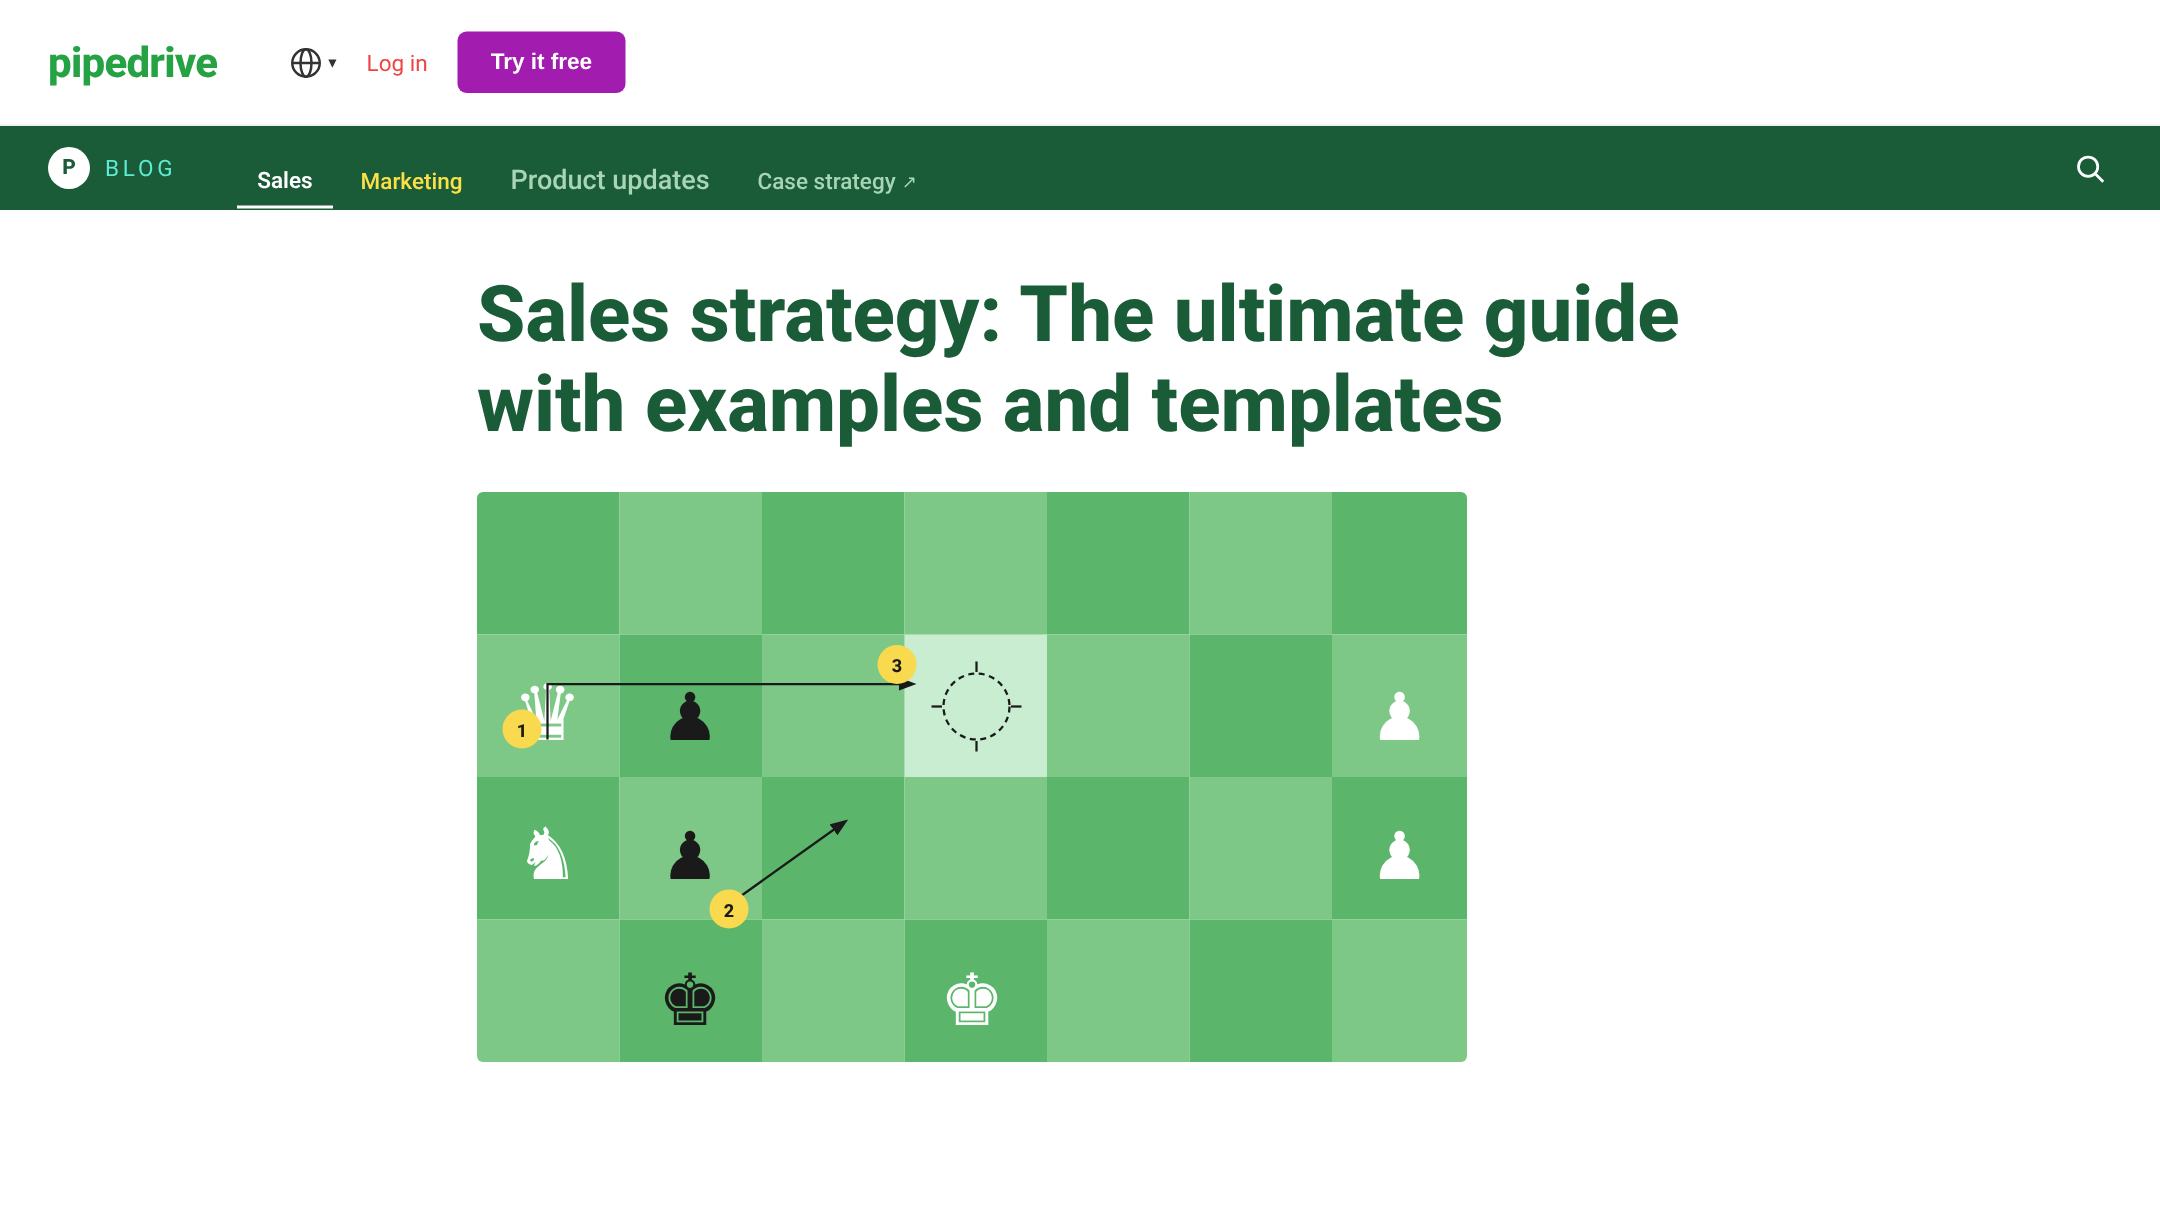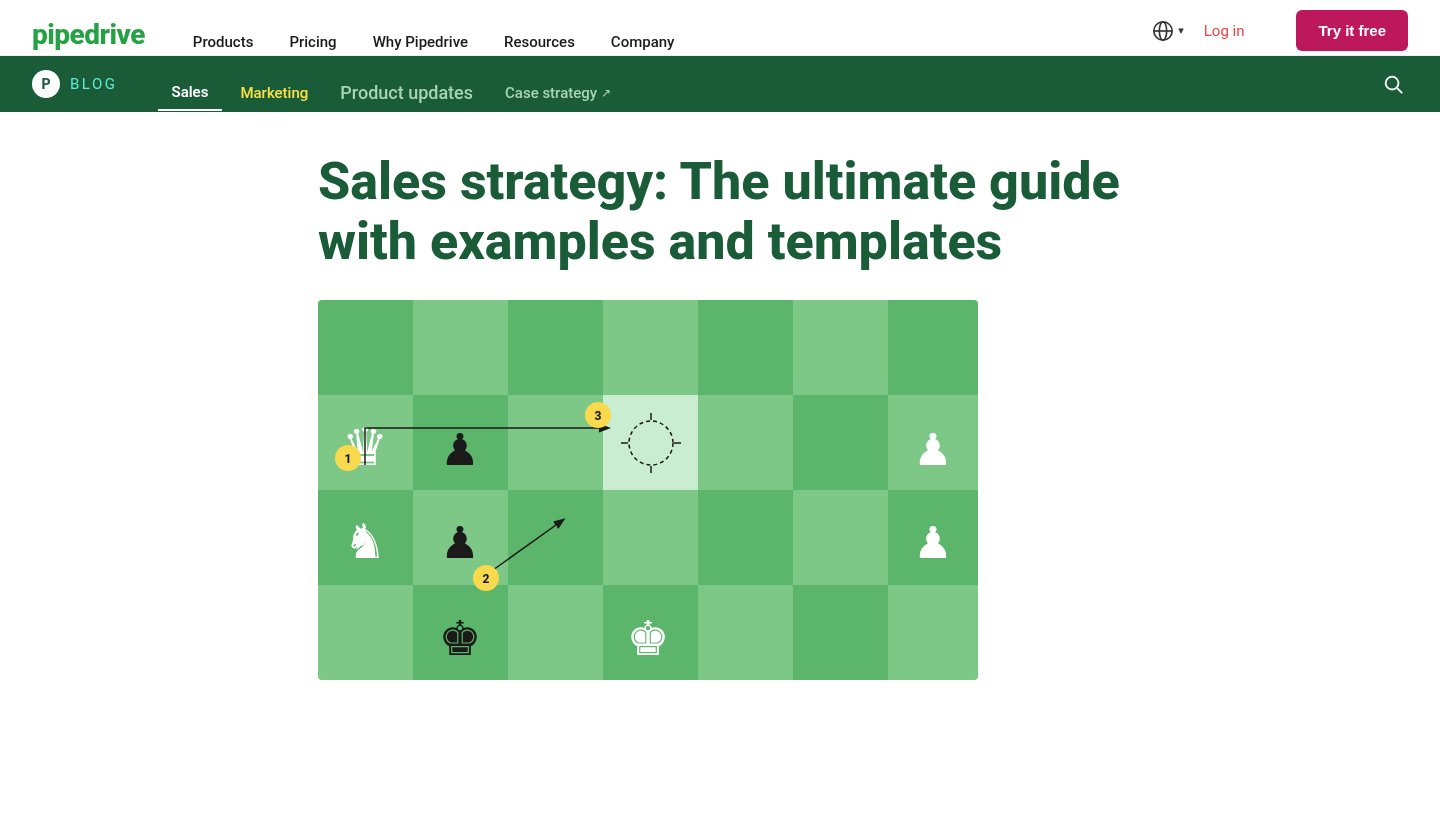--- a/index.html
+++ b/index.html
@@ -1,42 +1,35 @@
 <!DOCTYPE html>
 <html><head>
   <meta charset="utf-8">
   <style>
     * { margin: 0; padding: 0; box-sizing: border-box; }
     body { font-family: -apple-system, BlinkMacSystemFont, 'Segoe UI', Roboto, sans-serif; background: #fff; }
   </style>
 </head>
 <body>
 
-<nav style="display:flex;align-items:flex-end;padding:4px 32px;height:56px;border-bottom:1px solid #eee;background:#fff;">
+<nav style="display:flex;align-items:center;padding:16px 32px;height:84px;border-bottom:1px solid #eee;background:#fff;">
   <a href="#" style="text-decoration:none;margin-right:48px;display:flex;align-items:center;">
     <span style="font-size:28px;font-weight:800;color:#25a244;letter-spacing:-0.5px;">pipedrive</span>
   </a>
-  <div style="display:flex;align-items:center;gap:36px;flex:1;">
-    <a href="#" style="font-size:15px;color:#1a1a1a;text-decoration:none;font-weight:500;">Products</a>
-    <a href="#" style="font-size:15px;color:#1a1a1a;text-decoration:none;font-weight:500;">Pricing</a>
-    <a href="#" style="font-size:15px;color:#1a1a1a;text-decoration:none;font-weight:500;">Why Pipedrive</a>
-    <a href="#" style="font-size:15px;color:#1a1a1a;text-decoration:none;font-weight:500;">Resources</a>
-    <a href="#" style="font-size:15px;color:#1a1a1a;text-decoration:none;font-weight:500;">Company</a>
-  </div>
   <div style="display:flex;align-items:center;gap:20px;">
     <div style="display:flex;align-items:center;gap:4px;cursor:pointer;">
       <svg width="22" height="22" viewBox="0 0 24 24" fill="none" stroke="#333" stroke-width="1.8">
         <circle cx="12" cy="12" r="10"></circle>
         <ellipse cx="12" cy="12" rx="4" ry="10"></ellipse>
         <line x1="2" y1="12" x2="22" y2="12"></line>
       </svg>
       <span style="font-size:11px;color:#333;">▾</span>
     </div>
     <a href="#" style="font-size:15px;color:#ef4444;text-decoration:none;font-weight:400;">Log in</a>
-    <button style="background:#be185d;color:#fff;border:none;padding:12px 22px;border-radius:6px;font-size:15px;font-weight:600;cursor:pointer;margin-left:32px;">Try it free</button>
+    <button style="background:#a21caf;color:#fff;border:none;padding:12px 22px;border-radius:6px;font-size:15px;font-weight:600;cursor:pointer;">Try it free</button>
   </div>
 </nav>
 
 <nav style="background:#1a5c38;display:flex;align-items:center;padding:0 32px;height:56px;">
   <div style="display:flex;align-items:center;gap:10px;margin-right:40px;">
     <div style="width:28px;height:28px;background:#fff;border-radius:50%;display:flex;align-items:center;justify-content:center;color:#1a5c38;font-weight:800;font-size:14px;">P</div>
     <span style="color:#5eead4;font-size:15px;font-weight:400;letter-spacing:2.5px;">BLOG</span>
   </div>
   <div style="display:flex;align-items:center;gap:4px;flex:1;margin-top:17px;">
     <a href="#" style="color:#fff;font-size:15px;font-weight:600;padding:8px 14px;text-decoration:none;border-bottom:2px solid #fff;">Sales</a>

